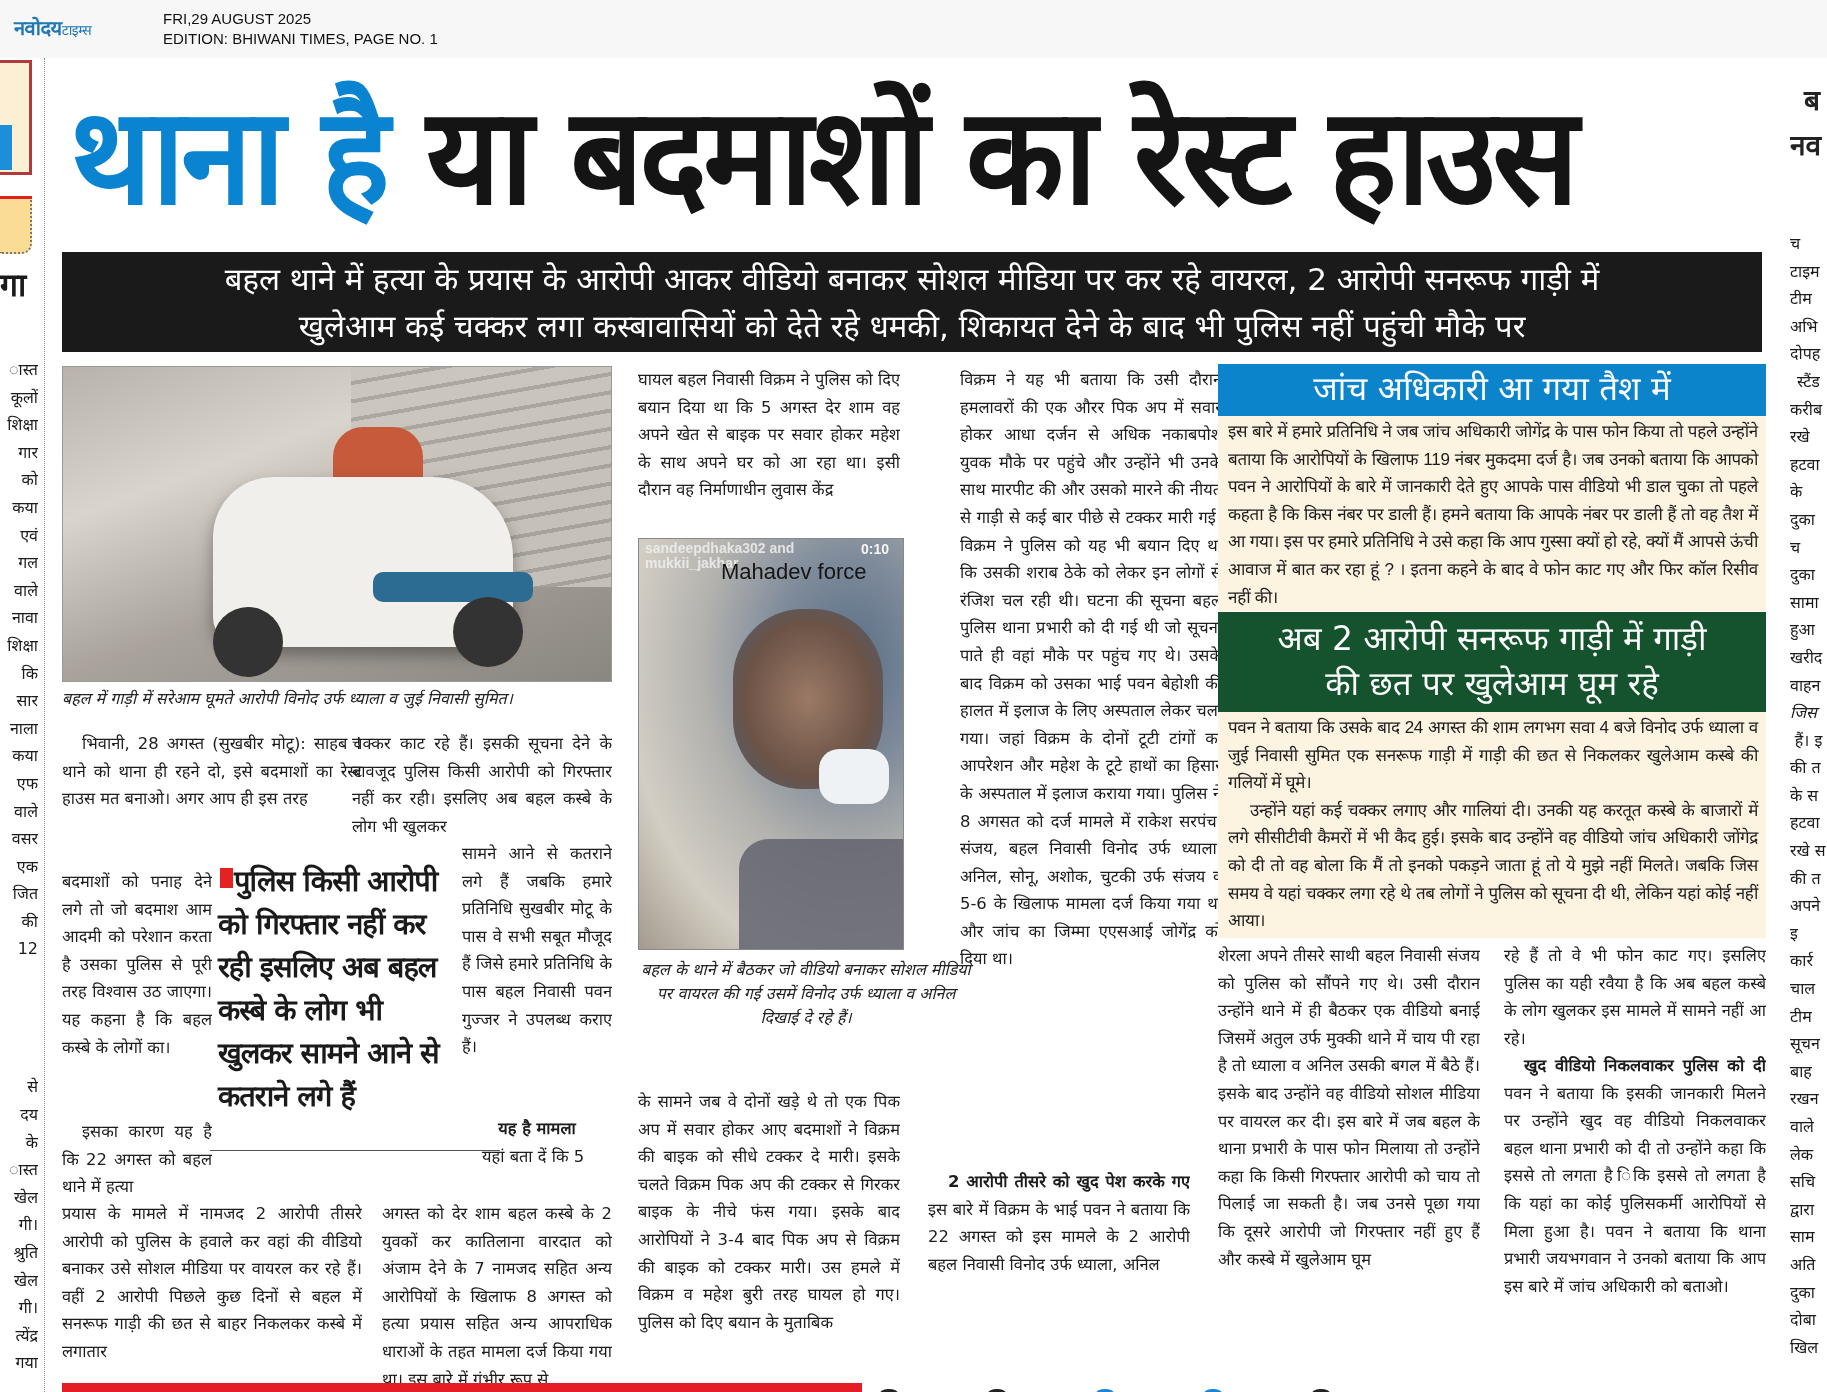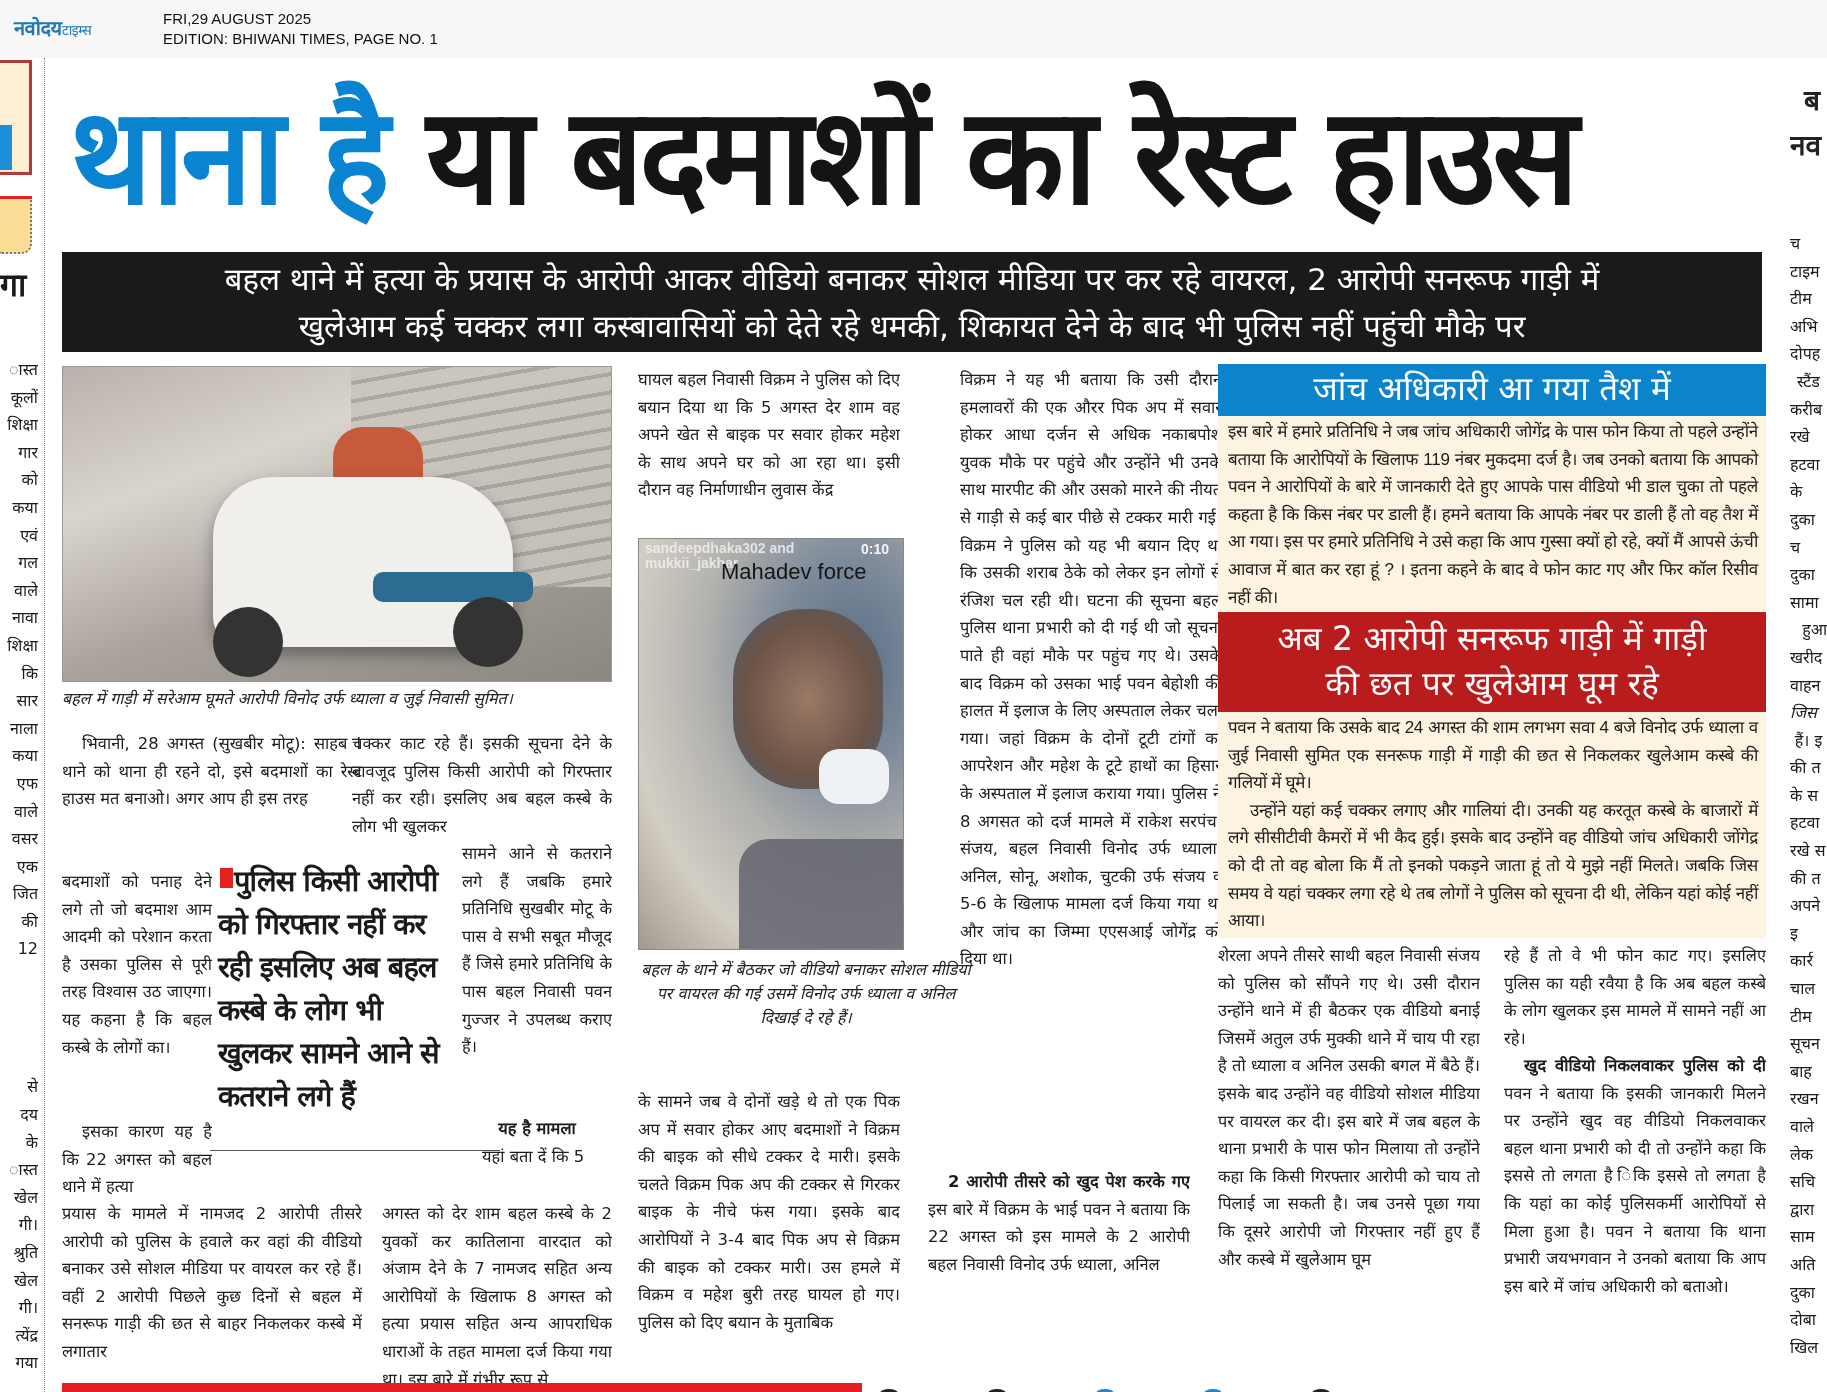--- a/index.html
+++ b/index.html
@@ -59,21 +59,21 @@
   .photo2 .timer { position: absolute; right: 14px; top: 2px; font-family: "Liberation Sans", sans-serif; font-weight: bold; font-size: 14px; color: #f5f5f5; }
   .photo2 .tag { position: absolute; left: 82px; top: 20px; font-family: "Liberation Sans", sans-serif; font-size: 22px; color: #151515; }
   .photo2 .face { position: absolute; right: 20px; top: 70px; width: 150px; height: 180px; background: radial-gradient(ellipse at 50% 50%, #9b7a66 0%, #6b5346 60%, #4d5f78 100%); border-radius: 70px; }
   .photo2 .cup { position: absolute; left: 180px; top: 210px; width: 70px; height: 55px; background: #eef2f4; border-radius: 20px; }
   .photo2 .shirt { position: absolute; left: 100px; top: 300px; width: 200px; height: 112px; background: #5c5e6a; border-radius: 30px 30px 0 0; opacity: .8; }
   .caption2 { left: 636px; top: 958px; width: 340px; font-family: "DejaVu Sans", sans-serif; font-style: italic; font-size: 16px; line-height: 24px; color: #222; text-align: center; }
 
   
   .box-blue-head { left: 1218px; top: 364px; width: 548px; height: 52px; background: #0b84cc; color: #fff; font-family: "DejaVu Sans", sans-serif; font-size: 33px; line-height: 50px; text-align: center; }
   .box-cream1 { left: 1218px; top: 416px; width: 548px; height: 195px; background: #fdf3e1; padding: 2px 8px 0 10px; font-family: "Liberation Sans", sans-serif; font-size: 17px; line-height: 27.6px; color: #1c1c1c; text-align: justify; letter-spacing: -0.3px; }
-  .box-red-head { left: 1218px; top: 612px; width: 548px; height: 100px; background: #b91c1c; color: #fff; font-family: "DejaVu Sans", sans-serif; font-size: 33px; line-height: 45px; text-align: center; padding-top: 4px; }
+  .box-red-head { left: 1218px; top: 612px; width: 548px; height: 100px; background: #14532d; color: #fff; font-family: "DejaVu Sans", sans-serif; font-size: 33px; line-height: 45px; text-align: center; padding-top: 4px; }
   .box-cream2 { left: 1218px; top: 712px; width: 548px; height: 226px; background: #fdf3e1; padding: 2px 8px 0 10px; font-family: "Liberation Sans", sans-serif; font-size: 17px; line-height: 27.6px; color: #1c1c1c; text-align: justify; letter-spacing: -0.3px; }
   .box-cream2 .indent { text-indent: 22px; }
 
   
   .right-head { left: 1790px; top: 78px; width: 37px; font-family: "DejaVu Sans", sans-serif; font-weight: bold; font-size: 28px; line-height: 45px; color: #222; overflow: hidden; white-space: nowrap; }
   .right-sliver { left: 1790px; top: 230px; width: 37px; height: 1162px; overflow: hidden; font-family: "DejaVu Sans", sans-serif; font-size: 16px; line-height: 27.6px; white-space: nowrap; }
 
   
   .bottom-red { left: 62px; top: 1383px; width: 800px; height: 9px; background: #e41e24; }
   .bottom-dark { left: 880px; top: 1383px; width: 700px; height: 9px; }
@@ -254,21 +254,21 @@
     <div style="text-align: left; height: 27.6px;">दोपह</div>
     <div style="text-align: center; height: 27.6px;">स्टैंड</div>
     <div style="text-align: left; height: 27.6px;">करीब</div>
     <div style="text-align: left; height: 27.6px;">रखे</div>
     <div style="text-align: left; height: 27.6px;">हटवा</div>
     <div style="text-align: left; height: 27.6px;">के</div>
     <div style="text-align: left; height: 27.6px;">दुका</div>
     <div style="text-align: left; height: 27.6px;">च</div>
     <div style="text-align: left; height: 27.6px;">दुका</div>
     <div style="text-align: left; height: 27.6px;">सामा</div>
-    <div style="text-align: right; height: 27.6px;">हुआ</div>
+    <div style="text-align: left; height: 27.6px;">हुआ</div>
     <div style="text-align: left; height: 27.6px;">खरीद</div>
     <div style="text-align: left; height: 27.6px;">वाहन</div>
     <div style="text-align: left; height: 27.6px; font-style: italic;">जिस</div>
     <div style="text-align: center; height: 27.6px;">हैं। इ</div>
     <div style="text-align: left; height: 27.6px;">की त</div>
     <div style="text-align: left; height: 27.6px;">के स</div>
     <div style="text-align: left; height: 27.6px;">हटवा</div>
     <div style="text-align: left; height: 27.6px;">रखे स</div>
     <div style="text-align: left; height: 27.6px;">की त</div>
     <div style="text-align: left; height: 27.6px;">अपने</div>

